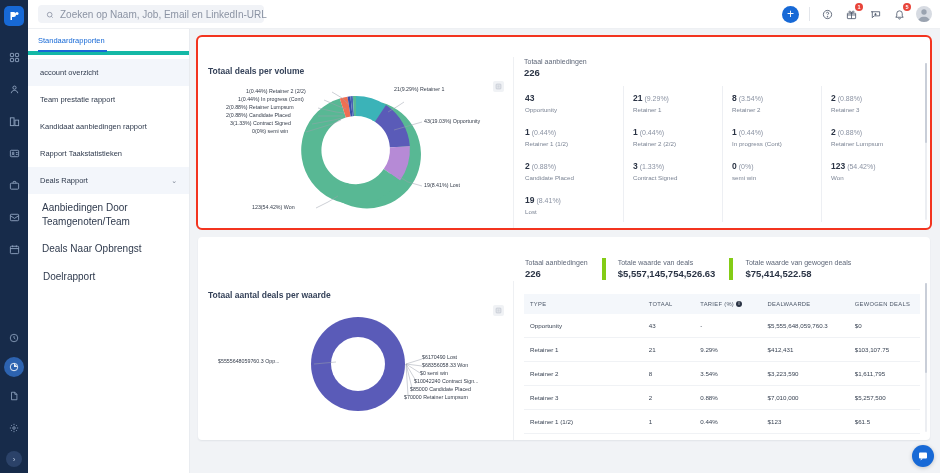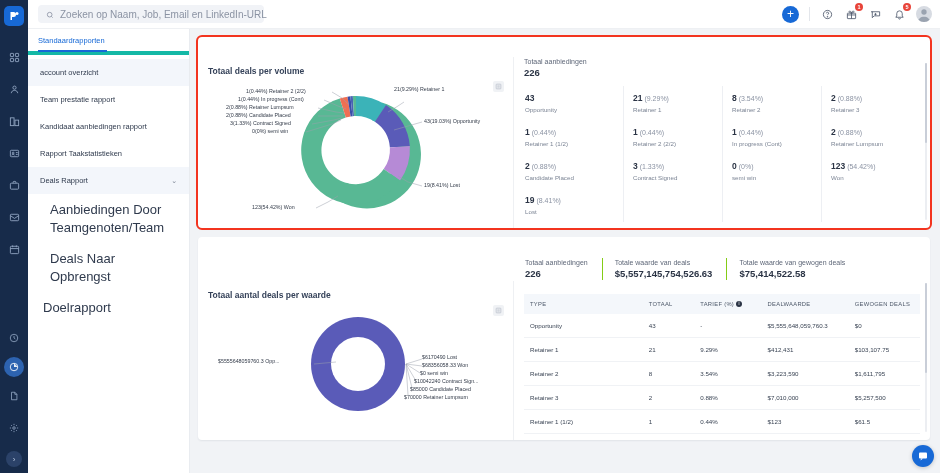--- a/index.html
+++ b/index.html
@@ -82,21 +82,21 @@
   .tab.active::after {
     content: ""; position: absolute; left: 0; right: 8px; bottom: -1px; height: 2px; background: #1769d6;
   }
   .navlist { padding-top: 4px; }
   .navitem {
     font-size: 7.5px; color: #2f3a4d; padding: 9px 12px; cursor: pointer;
     display: flex; align-items: center; justify-content: space-between;
   }
   .navitem.sel { background: #f3f6fb; }
   .navitem .chev { font-size: 7px; color: #7b8494; }
-  .subitem { font-size: 13px; color: #2f3a4d; padding: 7px 12px 7px 22px; cursor: pointer; line-height: 1.35; }
+  .subitem { font-size: 10px; color: #2f3a4d; padding: 7px 12px 7px 14px; cursor: pointer; line-height: 1.35; }
 
   
   .main { flex: 1; min-width: 0; overflow: hidden; padding: 8px 10px 0 8px; position: relative; }
   .card {
     background: #ffffff; border-radius: 4px; display: flex; margin-bottom: 9px;
     box-shadow: 0 1px 2px rgba(20,30,50,0.07);
     align-items: flex-end;
   }
   .card.flagged { outline: 2px solid #f3341f; outline-offset: 0px; }
   .card-left { width: 316px; flex: 0 0 316px; padding: 9px 10px 8px 10px; position: relative;
@@ -122,21 +122,21 @@
   .stat-top b { font-size: 8.5px; color: #2b3445; }
   .stat-sub { font-size: 6.2px; color: #7b8494; margin-top: 3px; }
 
   .scroll-track { position: absolute; right: 3px; top: 26px; bottom: 8px; width: 2.5px;
                   background: #eceef2; border-radius: 2px; }
   .scroll-thumb { position: absolute; right: 3px; top: 26px; width: 2.5px; height: 80px;
                   background: #c9ced8; border-radius: 2px; cursor: pointer; }
 
   
   .kpi-row { display: flex; }
-  .kpi-cell { padding: 1px 14px 1px 0; border-left: 1px solid #84cc16; padding-left: 12px; }
+  .kpi-cell { padding: 1px 14px 1px 0; border-left: 4px solid #84cc16; padding-left: 12px; }
   .kpi-cell:first-child { border-left: none; padding-left: 1px; }
   .kpi-cell .kpi-value { font-size: 9.5px; }
 
   table { width: 100%; border-collapse: collapse; margin-top: 14px; }
   thead th {
     background: #f4f7fb; font-size: 5.8px; color: #4d5869; font-weight: normal;
     text-align: left; padding: 7px 6px; letter-spacing: 0.3px;
   }
   tbody td { font-size: 6.2px; color: #3a4454; padding: 8px 6px; border-bottom: 1px solid #f0f2f5; }
   .info-dot { display:inline-block; width: 6px; height: 6px; border-radius: 50%;

